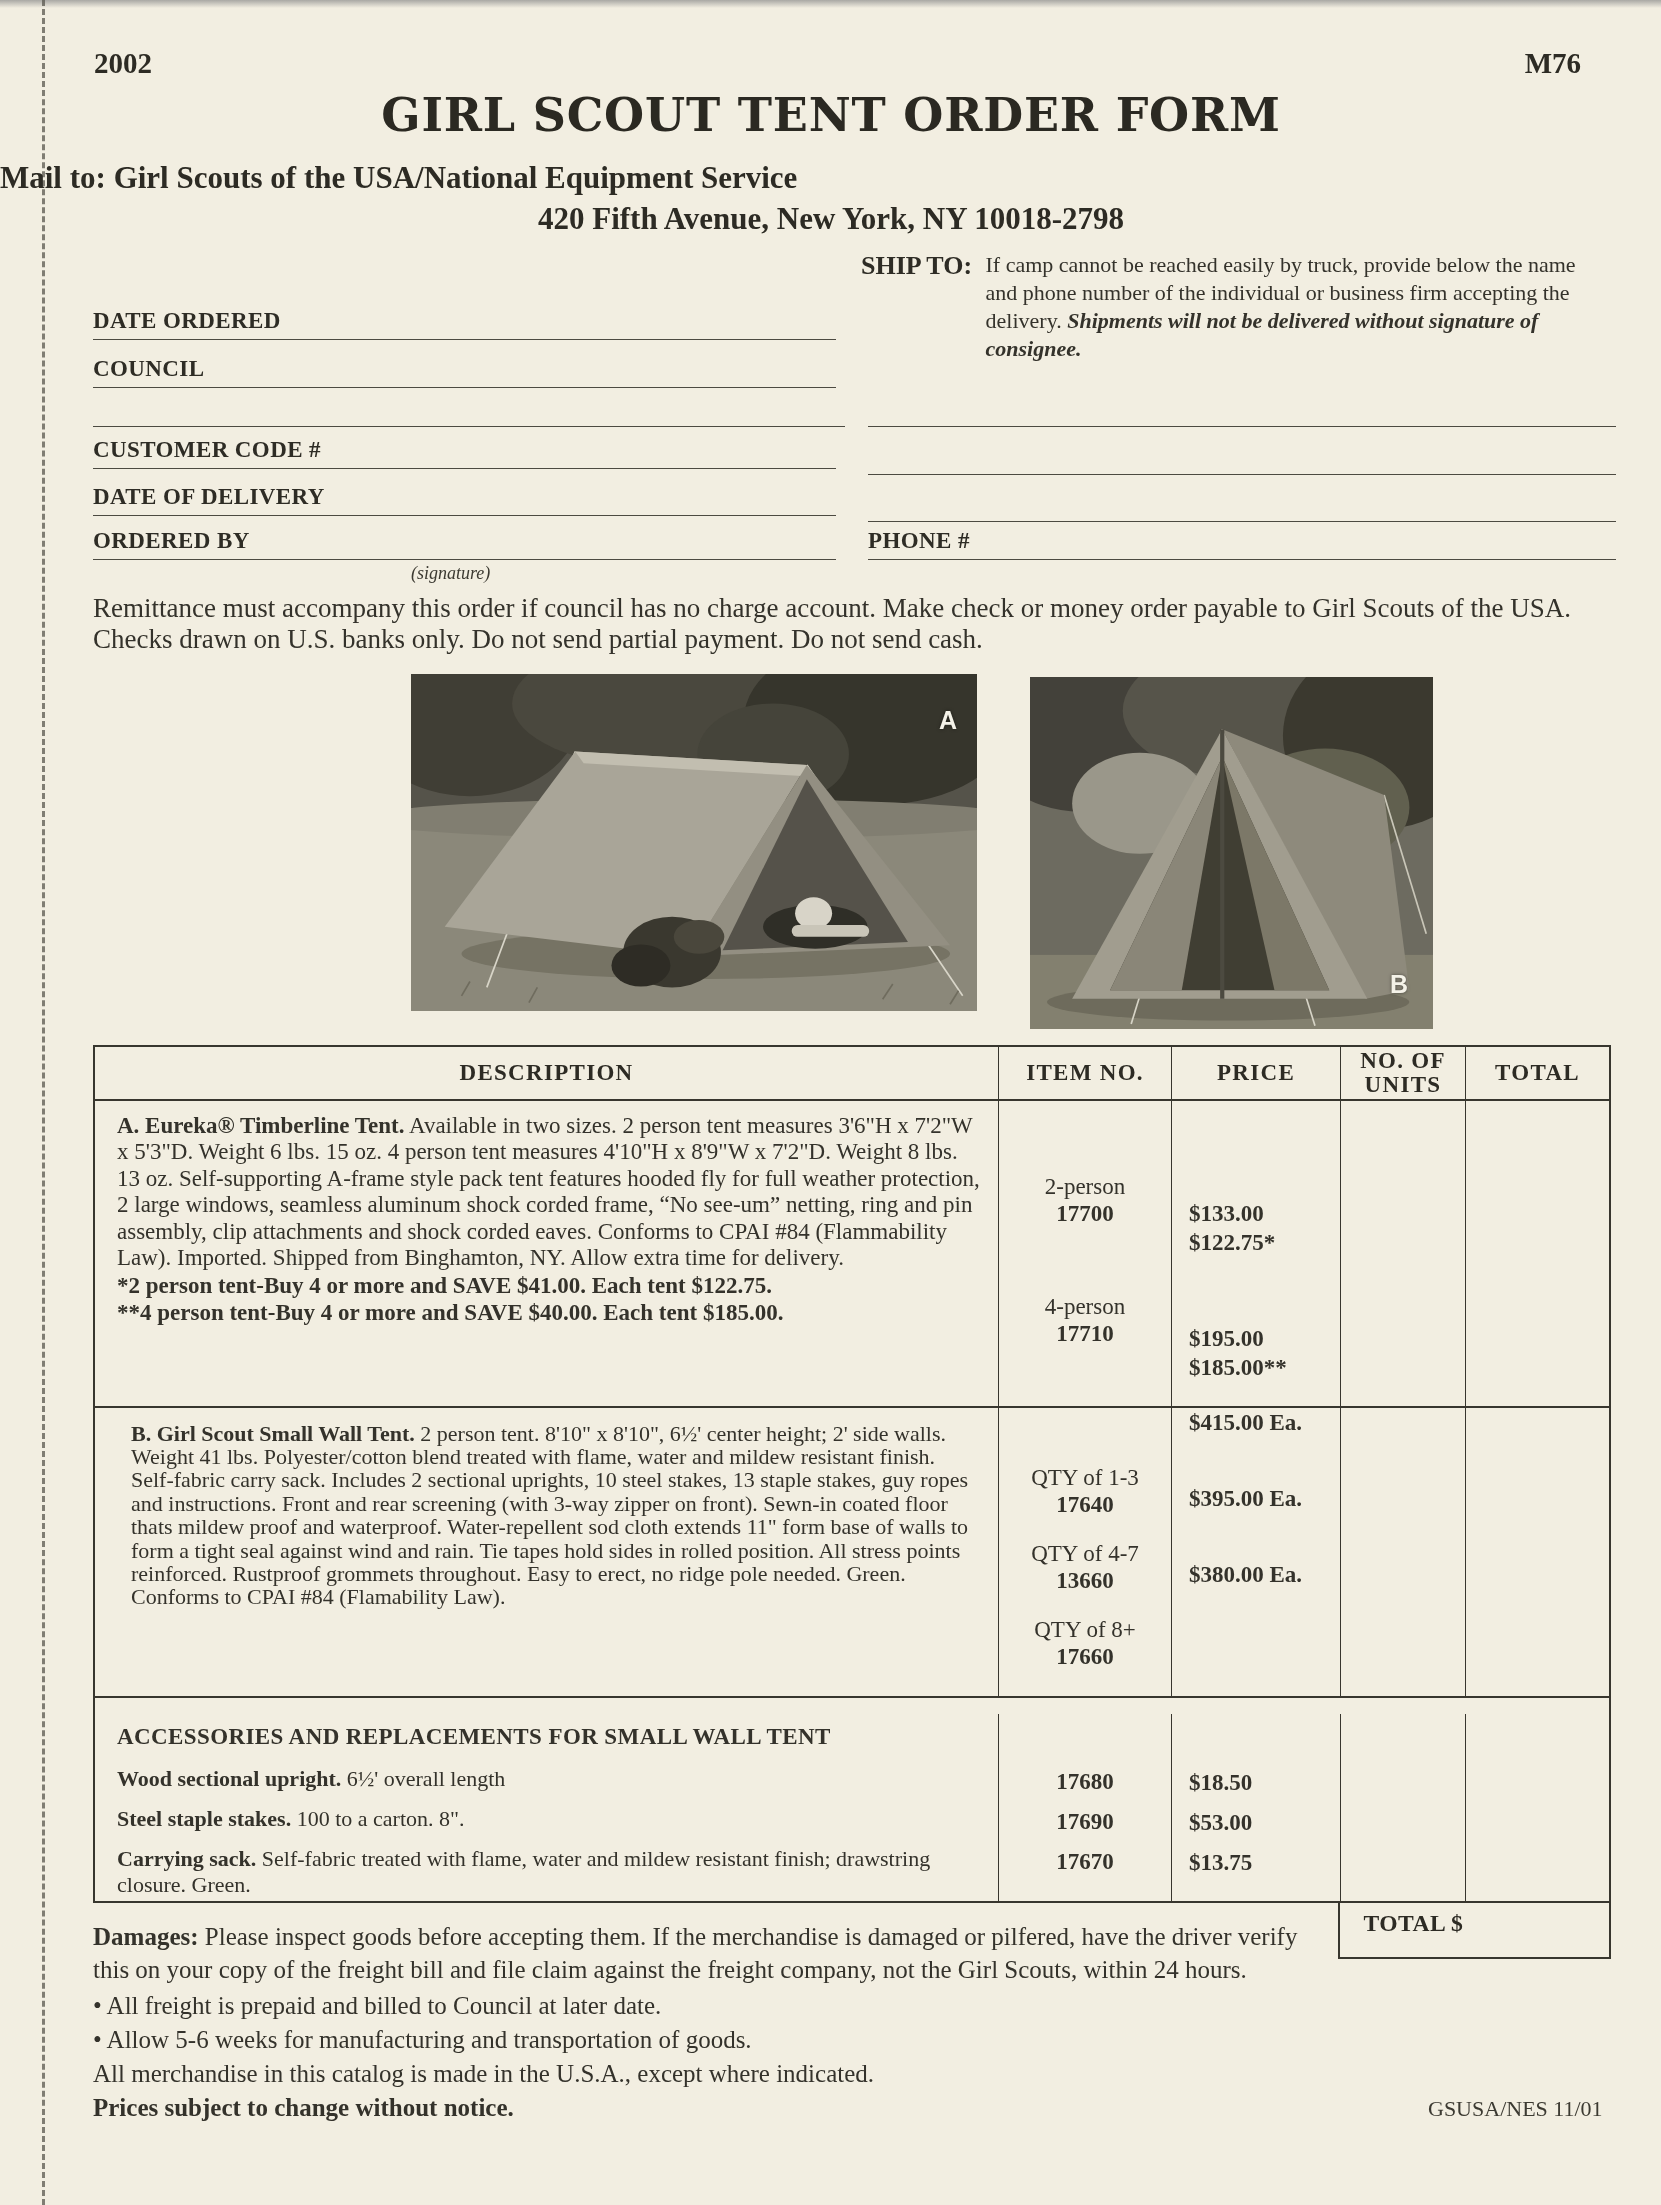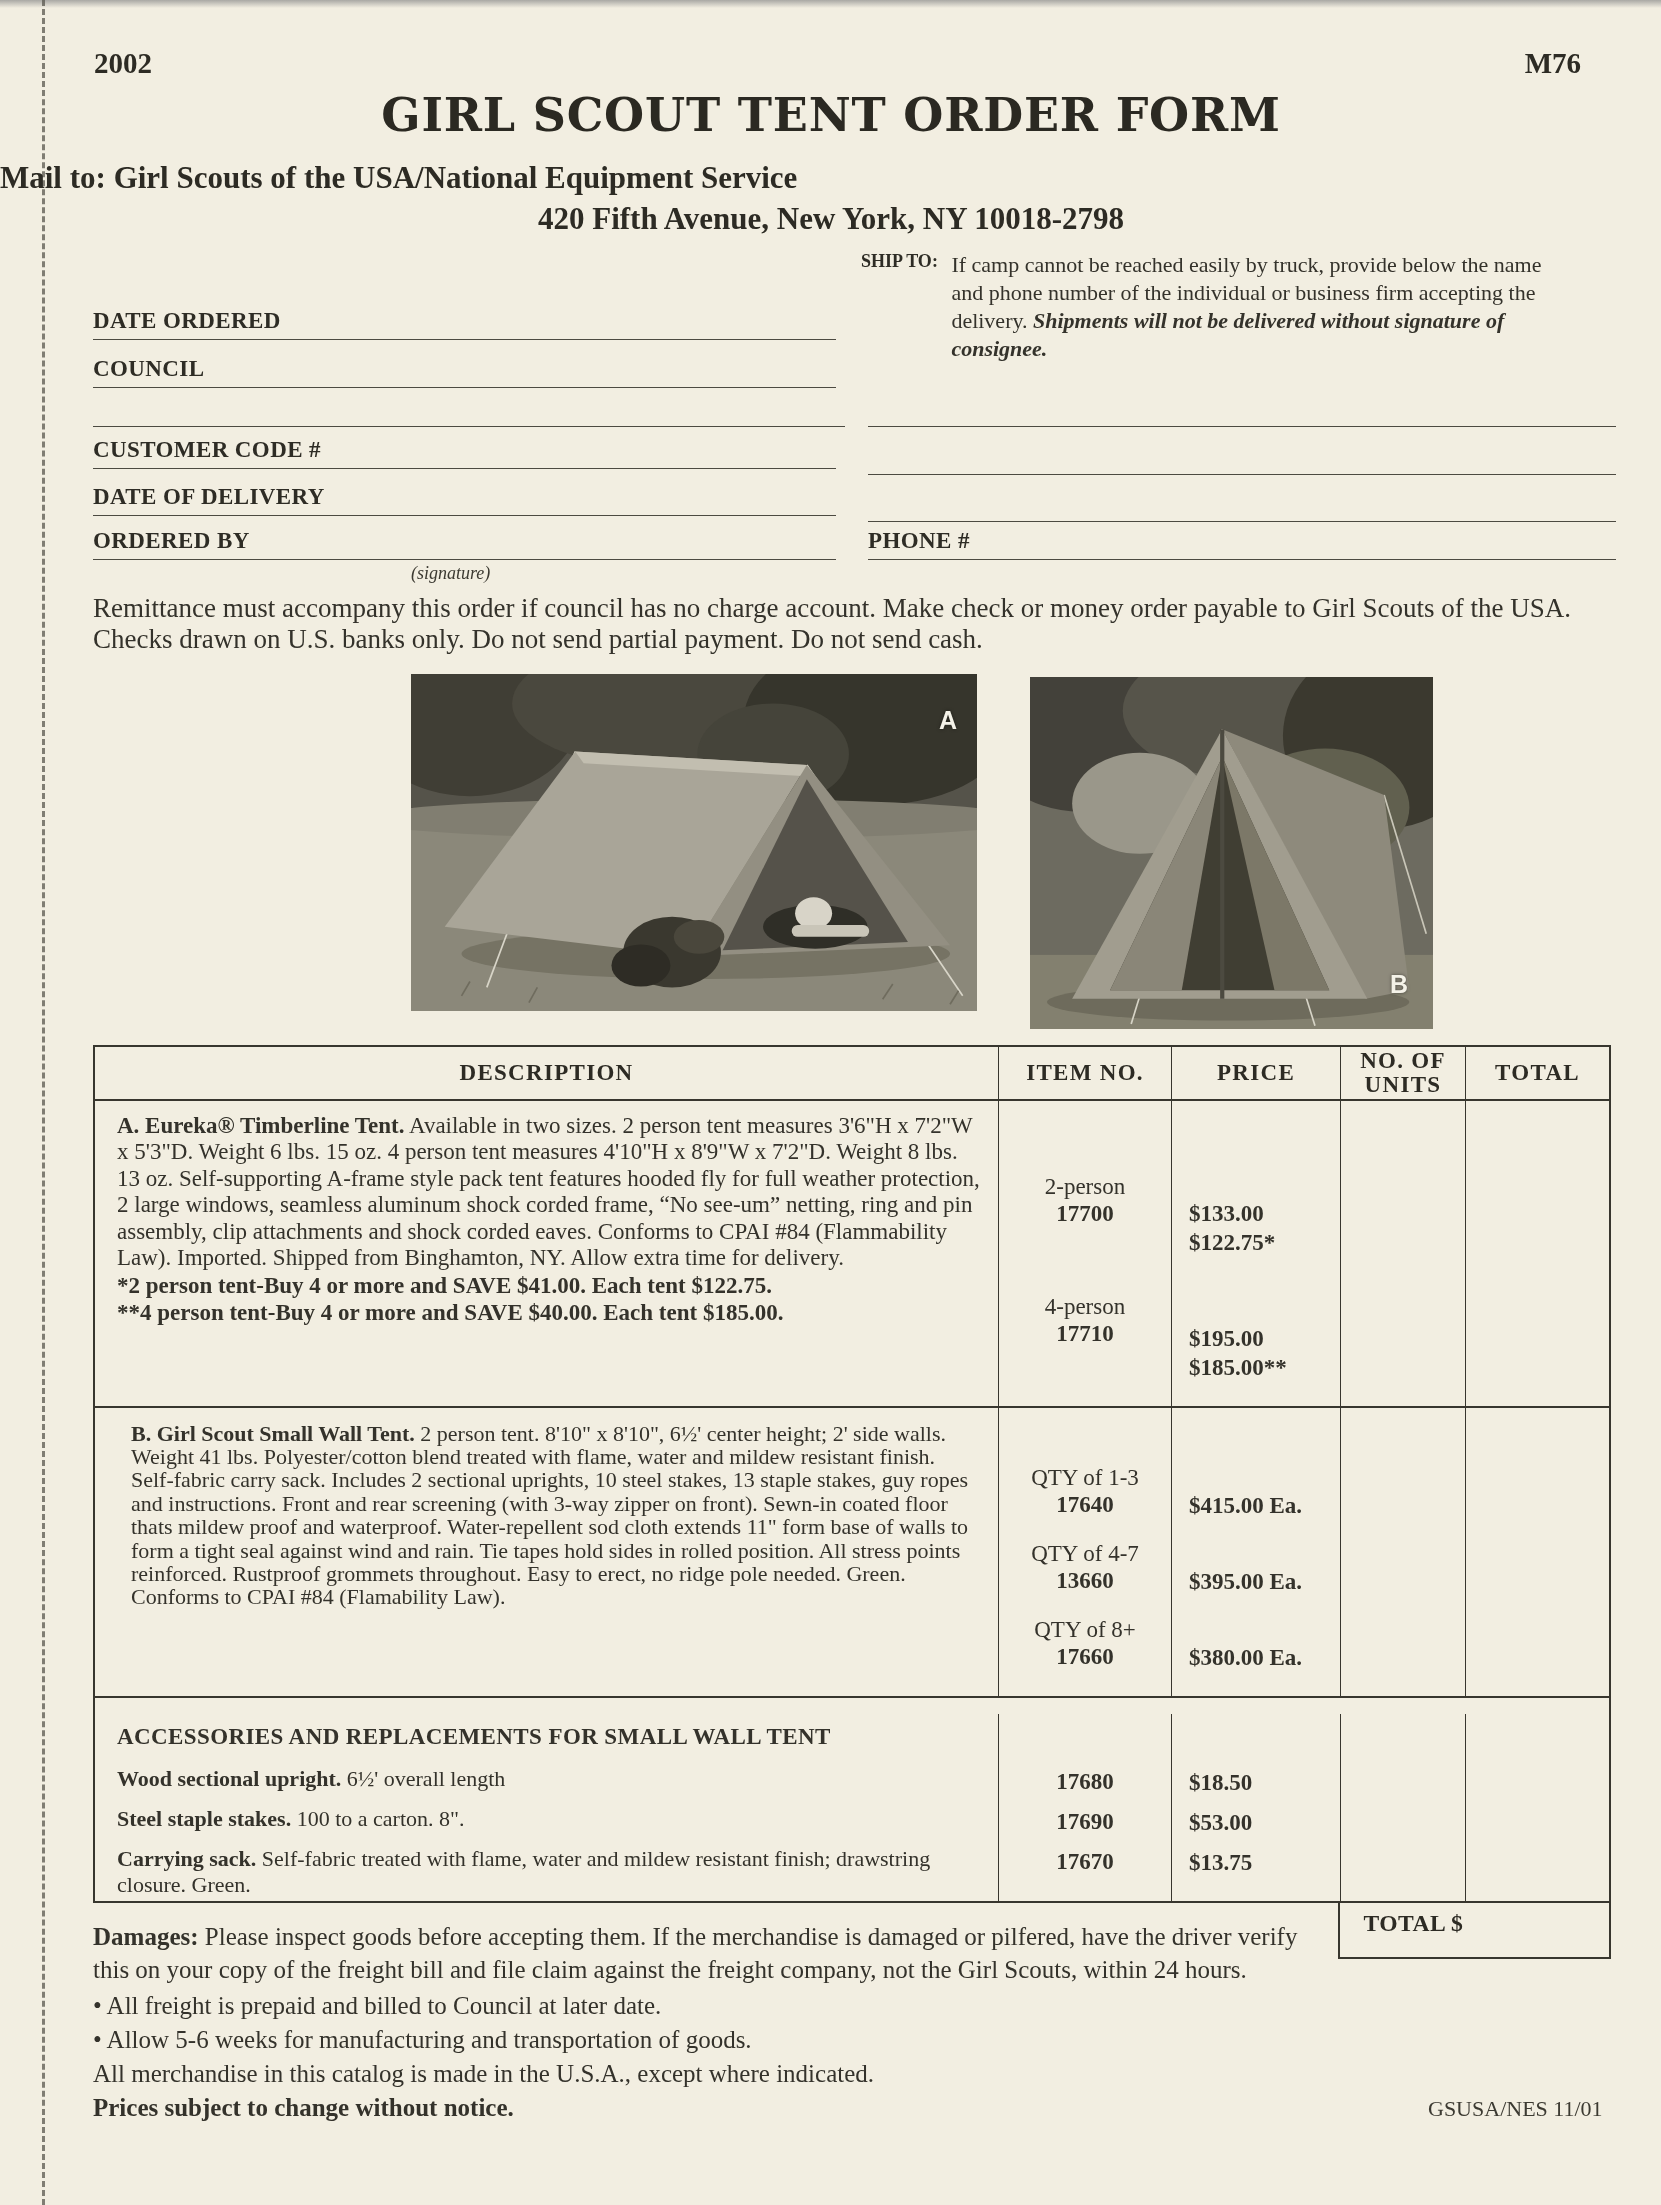--- a/index.html
+++ b/index.html
@@ -38,21 +38,21 @@
     font-size: 46px; font-weight: bold; letter-spacing: 0.8px; color: #2b2922;
   }
   .mailto1 { position: absolute; left: 0; right: 0; top: 160px; text-align: left; font-size: 31px; font-weight: bold; color: #2d2b24; }
   .mailto2 { position: absolute; left: 0; right: 0; top: 201px; text-align: center; font-size: 31px; font-weight: bold; color: #2d2b24; }
 
   .field { position: absolute; border-bottom: 1.7px solid #4c4a41; height: 32px; }
   .flabel { font-size: 23px; font-weight: bold; letter-spacing: 0.4px; color: #2e2c25; }
   .signote { position: absolute; left: 411px; top: 563px; font-style: italic; font-size: 18px; color: #3c3a32; }
 
   .shipto { position: absolute; left: 861px; top: 251px; width: 758px; display: flex; gap: 13.5px; }
-  .stlabel { font-size: 18px; font-weight: bold; white-space: nowrap; color: #2e2c25; text-align: center; }
+  .stlabel { font-size: 26px; font-weight: bold; white-space: nowrap; color: #2e2c25; text-align: center; }
   .sttext { font-size: 22px; line-height: 28px; width: 603px; }
   .stbold { font-weight: bold; font-style: italic; }
 
   .remit { position: absolute; left: 93px; top: 593px; width: 1527px; font-size: 27px; line-height: 31px; }
 
   .photo { position: absolute; overflow: hidden; }
   .photoA { left: 411px; top: 674px; width: 566px; height: 337px; }
   .photoB { left: 1030px; top: 677px; width: 403px; height: 352px; }
   .photo svg { display: block; width: 100%; height: 100%; }
   .plabel {
@@ -83,21 +83,21 @@
   .note { font-weight: bold; margin: 0.8px 0 0; }
   .c-item { text-align: center; font-size: 23px; line-height: 27px; }
   .row-a .c-item { padding-top: 72px; }
   .igrp .ino { font-weight: bold; }
   .row-a .igrp + .igrp { margin-top: 66px; }
   .c-price { font-size: 23px; font-weight: bold; line-height: 29px; padding-left: 17px; }
   .row-a .c-price { padding-top: 98px; }
   .row-a .pgrp + .pgrp { margin-top: 67px; }
   .row-b .c-item { padding-top: 56px; }
   .row-b .igrp + .igrp { margin-top: 22px; }
-  .row-b .c-price { padding-top: 83px; }
+  .row-b .c-price { }
   .row-b .pgrp + .pgrp { margin-top: 47px; }
 
   .acc-h > div { height: 46px; margin-top: 16px; }
   .acc-h .c-desc { padding-top: 10px; font-size: 23px; font-weight: bold; letter-spacing: 0.4px; }
   .acc-r > div { min-height: 40px; }
   .acc-r .c-desc { padding-top: 5.9px; font-size: 22px; line-height: 26px; padding-bottom: 3.4px; }
   .acc-r .c-item { padding-top: 7.6px; font-weight: bold; }
   .acc-r .c-price { padding-top: 7.6px; }
 
   .totalbox {

